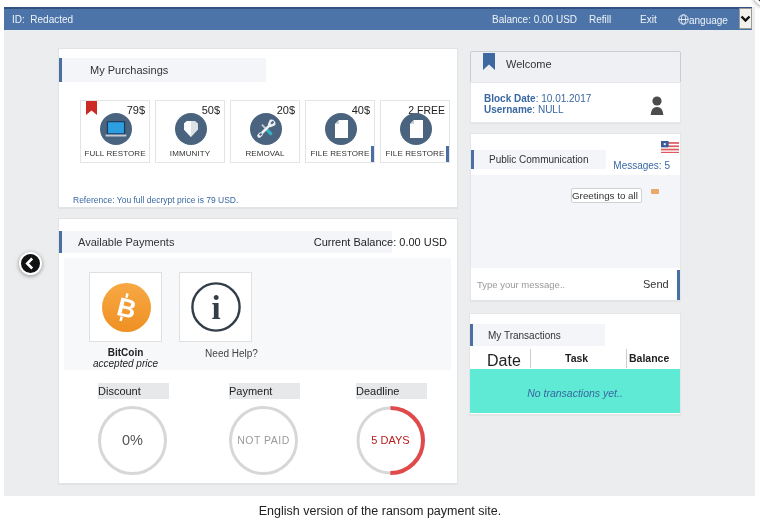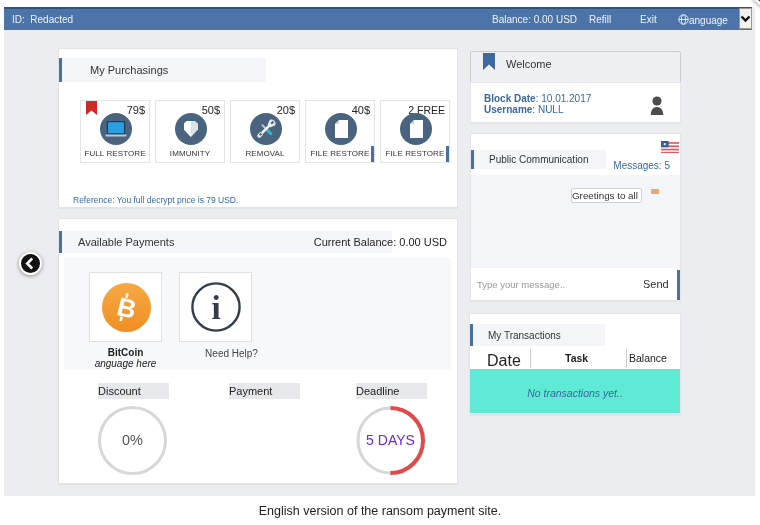--- a/index.html
+++ b/index.html
@@ -127,39 +127,40 @@
             </linearGradient>
           </defs>
         <circle cx="24.5" cy="24.5" r="24.5" fill="url(#og)"></circle>
         <g transform="rotate(14 24.5 24.5)">
             <text x="25" y="34" font-family="Liberation Sans" font-size="26" font-weight="bold" fill="#fff" text-anchor="middle">B</text>
             <rect x="20.8" y="10.5" width="2.5" height="4.5" fill="#fff"></rect>
             <rect x="20.8" y="34.5" width="2.5" height="4.5" fill="#fff"></rect>
           </g>
       </svg>
     </div>
-    <div style="position:absolute;left:30px;top:128px;width:73px;text-align:center;font-size:10px;line-height:11px;color:#222"><b>BitCoin</b><br><i>anguage here</i></div>
+    <div style="position:absolute;left:30px;top:128px;width:73px;text-align:center;font-size:10px;line-height:11px;color:#222"><b>BitCoin</b><br><i>accepted price</i></div>
     <div class="card" style="left:120px;top:53px;width:73px;height:70px;border-color:#dfe0e2">
       <svg width="52" height="52" viewBox="0 0 52 52" style="position:absolute;left:10px;top:8px">
           <circle cx="26" cy="26" r="23.6" fill="none" stroke="#333e49" stroke-width="2.4"></circle>
           <text x="26" y="38" font-family="Liberation Serif" font-size="33" font-weight="bold" fill="#333e49" text-anchor="middle">i</text>
         </svg>
     </div>
     <div style="position:absolute;left:136px;top:129px;width:73px;text-align:center;font-size:10px;color:#444">Need Help?</div>
 
     <div class="glabel" style="left:39px;top:164px">Discount</div>
     <div class="glabel" style="left:170px;top:164px">Payment</div>
     <div class="glabel" style="left:297px;top:164px">Deadline</div>
     <div class="gcirc" style="left:39px;top:187px"><span style="font-size:14.5px;color:#555;line-height:63px">0%</span></div>
+    <div class="gcirc" style="left:170px;top:187px"><span style="font-size:10.5px;color:#9b9b9b;line-height:63px;letter-spacing:0.5px">NOT PAID</span></div>
     <div class="gcirc" style="left:297px;top:187px;border:none;width:69px;height:69px">
       <svg width="69" height="69" viewBox="0 0 69 69" style="position:absolute;left:0;top:0">
           <circle cx="34.5" cy="34.5" r="32.5" fill="#fff" stroke="#d6d7d8" stroke-width="3"></circle>
           <circle cx="34.5" cy="34.5" r="32.5" fill="none" stroke="#e04a4a" stroke-width="4" stroke-dasharray="102.1 102.2" transform="rotate(-90 34.5 34.5)"></circle>
         </svg>
-      <span style="position:relative;font-size:14px;color:#6d28d9;line-height:69px">5 DAYS</span>
+      <span style="position:relative;font-size:11px;color:#b91c1c;line-height:69px">5 DAYS</span>
     </div>
   </div>
 
   <div style="position:absolute;left:466px;top:44px;width:211px;height:37px;background:#eef0f3;border:1px solid #c9cdd3;border-radius:2px">
     <div class="bmark" style="left:12px;top:1px;width:12px;height:17px;background:#3e68a0"></div>
     <span style="position:absolute;left:35px;top:6px;font-size:11px;color:#333">Welcome</span>
   </div>
   <div class="panel" style="left:466px;top:75px;width:211px;height:41px;border-color:#e6e7e9">
     <div class="btxt" style="position:absolute;left:13px;top:11px;font-size:10px;line-height:10.5px"><b>Block Date</b>: 10.01.2017<br><b>Username</b>: NULL</div>
     <svg width="15" height="19" viewBox="0 0 15 19" style="position:absolute;left:179px;top:13px">
@@ -192,21 +193,21 @@
       <div style="position:absolute;right:0;top:0;width:3px;height:30px;background:#4a6fa5"></div>
     </div>
   </div>
 
   <div class="panel" style="left:465px;top:306px;width:212px;height:102px;border-color:#e4e5e7">
     <div class="band" style="left:0;top:10px;width:135px;height:22px">
         <span style="top:6px;font-size:10px;left:15px">My Transactions</span>
       </div>
     <div style="position:absolute;left:17px;top:38px;font-size:16px;color:#222;font-weight:normal">Date</div>
     <div style="position:absolute;left:95px;top:38px;font-size:10.5px;color:#222;font-weight:bold">Task</div>
-    <div style="position:absolute;left:159px;top:38px;font-size:10.5px;color:#222;font-weight:normal">Balance</div>
+    <div style="position:absolute;left:159px;top:38px;font-size:10.5px;color:#222;font-weight:bold">Balance</div>
     <div style="position:absolute;left:60px;top:35px;width:1px;height:19px;background:#ccc"></div>
     <div style="position:absolute;left:156px;top:35px;width:1px;height:19px;background:#ccc"></div>
     <div style="position:absolute;left:0;top:55px;width:210px;height:44px;background:#5eead4">
       <div class="btxt" style="position:absolute;left:0;top:18px;width:100%;text-align:center;font-size:10.5px;font-style:italic">No transactions yet..</div>
     </div>
   </div>
 </div>
 
 <div style="position:absolute;left:19px;top:252px;width:23px;height:23px;background:#121212;border:2.5px solid #fff;border-radius:50%;box-shadow:0 1px 4px rgba(0,0,0,0.4)">
   <svg width="23" height="23" viewBox="0 0 23 23" style="position:absolute;left:-2.5px;top:-2.5px">

